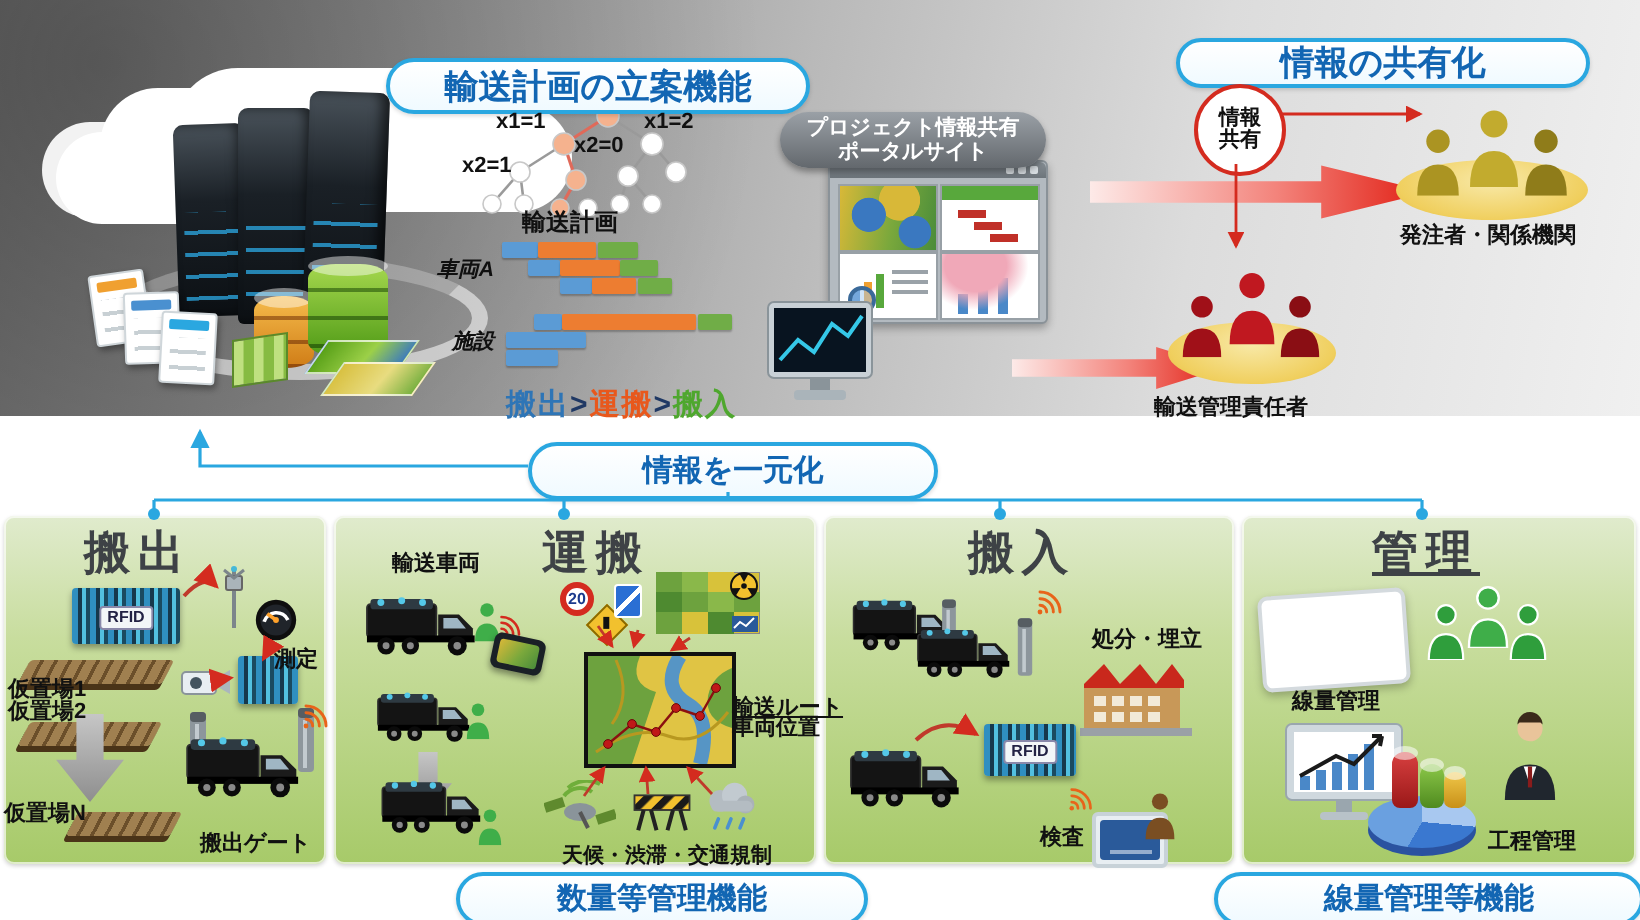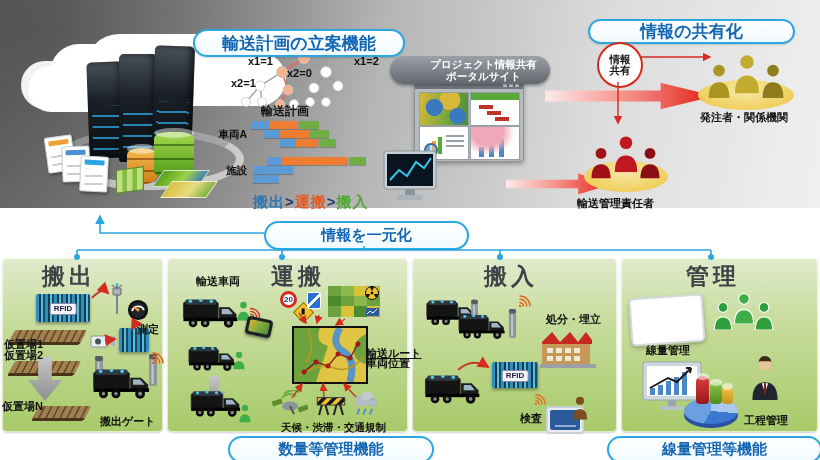--- a/index.html
+++ b/index.html
@@ -32,21 +32,21 @@
     background-position:50% 90%;background-repeat:no-repeat;}
   .doc::before{content:"";position:absolute;left:3px;right:3px;top:3px;height:5px;border-radius:1px;}
   .doc1::before{background:#f0a030;} .doc2::before{background:#4a90d0;} .doc3::before{background:#2aa7e0;}
   .db{position:absolute;border-radius:14px/7px;z-index:3;}
   .db::before{content:"";position:absolute;left:0;right:0;top:-4px;height:10px;border-radius:50%;background:rgba(255,255,255,.45);}
   .db-o{background:linear-gradient(#f6bc4c,#cf7c16),repeating-linear-gradient(180deg,transparent 0 10px,rgba(110,55,0,.5) 10px 12px);background-blend-mode:multiply;}
   .db-g{background:linear-gradient(#a6d84e,#4f9a16),repeating-linear-gradient(180deg,transparent 0 12px,rgba(30,80,0,.5) 12px 14px);background-blend-mode:multiply;}
   .cube{position:absolute;background:repeating-linear-gradient(90deg,#bfe080 0 5px,#86bb42 5px 10px),repeating-linear-gradient(0deg,rgba(255,255,255,.35) 0 5px,transparent 5px 10px);transform:skewY(-8deg);border:1px solid #5a8a2a;z-index:4;}
   .mlayer{position:absolute;transform:skewX(-35deg);border:1px solid rgba(255,255,255,.7);z-index:4;}
   
-  #gantt{position:absolute;left:205px;top:121px;width:215px;height:74px;z-index:5;}
+  #gantt{position:absolute;left:205px;top:121px;width:215px;height:74px;z-index:5;font-style:italic;}
   .g-row{position:absolute;left:0;width:100%;height:9px;}
   .g-lab{position:absolute;left:0;top:-2px;width:42px;text-align:right;font-size:10.5px;font-weight:bold;color:#101010;}
   .g-bar{position:absolute;top:0;height:8px;border-radius:1px;box-shadow:0 1px 1px rgba(0,0,0,.25);}
   #legend{position:absolute;left:253px;top:193px;z-index:6;font-size:15px;font-weight:bold;letter-spacing:1px;}
   
   .pwin{position:absolute;left:414px;top:80px;width:108px;height:80px;background:#b3bac0;border:1px solid #8a9298;border-radius:3px;z-index:4;box-shadow:0 2px 4px rgba(0,0,0,.3);}
   .pwin .tbar{position:absolute;left:0;top:0;right:0;height:8px;background:linear-gradient(#868e94,#6d757b);border-radius:3px 3px 0 0;}
   .pwin .tbar i{position:absolute;top:2px;width:4px;height:4px;background:#d8dee2;border-radius:1px;}
   .tile{position:absolute;width:48px;height:32px;border:1px solid #98a0a6;background:#fff;}
   .t-map{background:
@@ -350,21 +350,21 @@
         <circle cx="142" cy="38" r="5" fill="#fff"></circle>
       <circle cx="50" cy="54" r="4.5" fill="#fff"></circle>
         <circle cx="66" cy="54" r="4.5" fill="#fff"></circle>
       <circle cx="84" cy="56" r="4.5" fill="#f5b28e"></circle>
         <circle cx="98" cy="56" r="4.5" fill="#fff"></circle>
       <circle cx="114" cy="54" r="4.5" fill="#fff"></circle>
         <circle cx="130" cy="54" r="4.5" fill="#fff"></circle>
     </g>
   </svg>
   <span class="lb" style="left:248px;top:55px;">x1=1</span>
-  <span class="lb" style="left:322px;top:55px;margin-left:32px;">x1=2</span>
+  <span class="lb" style="left:322px;top:55px;">x1=2</span>
   <span class="lb" style="left:287px;top:67px;">x2=0</span>
   <span class="lb" style="left:231px;top:77px;">x2=1</span>
   <span class="lb" style="left:261px;top:103px;font-size:12px;">輸送計画</span>
 
   <div id="gantt">
       <div class="g-row" style="top: 0px;">
         <div class="g-bar" style="left: 46px; width: 18px; background: rgb(91, 155, 213);"></div>
         <div class="g-bar" style="left: 64px; width: 29px; background: rgb(237, 125, 49);"></div>
         <div class="g-bar" style="left: 94px; width: 20px; background: rgb(112, 173, 71);"></div>
       </div>
@@ -389,21 +389,21 @@
         <div class="g-bar" style="left: 48px; width: 40px; background: rgb(91, 155, 213);"></div>
       </div>
       <div class="g-row" style="top: 54px;">
         <div class="g-bar" style="left: 48px; width: 26px; background: rgb(91, 155, 213);"></div>
       </div>
     </div>
   <div id="legend">
     <span class="leg-item" style="color: rgb(46, 117, 182);">搬出</span><span class="leg-sep" style="color: rgb(31, 56, 100);">&gt;</span><span class="leg-item" style="color: rgb(232, 88, 28);">運搬</span><span class="leg-sep" style="color: rgb(31, 56, 100);">&gt;</span><span class="leg-item" style="color: rgb(78, 167, 46);">搬入</span>
   </div>
 
-  <div class="pill-gray" style="left:390px;top:56px;width:133px;height:28px;padding-left:27px;">
+  <div class="pill-gray" style="left:390px;top:56px;width:133px;height:28px;">
     <span>プロジェクト情報共有</span>
     <span>ポータルサイト</span>
   </div>
   <div class="pwin">
     <div class="tbar">
         <i style="right:4px;"></i>
         <i style="right:10px;"></i>
         <i style="right:16px;"></i>
       </div>
     <div class="tile t-map" style="left:4px;top:11px;"></div>
@@ -458,21 +458,21 @@
   </div>
 
   <div class="panel" style="left:2px;width:161px;"></div>
   <div class="panel" style="left:167px;width:241px;"></div>
   <div class="panel" style="left:412px;width:205px;"></div>
   <div class="panel" style="left:621px;width:197px;"></div>
 
   <span class="ptitle" style="left:42px;">搬出</span>
   <span class="ptitle" style="left:271px;">運搬</span>
   <span class="ptitle" style="left:484px;">搬入</span>
-  <span class="ptitle" style="left:686px;">管理</span>
+  <span class="ptitle" style="left:686px;text-decoration:underline;">管理</span>
 
   <div class="rfid" style="left:36px;top:294px;width:54px;height:28px;">
     <span class="tag">RFID</span>
   </div>
   <svg class="gicon" style="left:110px;top:282px;" width="14" height="34">
       <use href="#sym-sensor"></use>
     </svg>
   <svg class="gicon" style="left:127px;top:299px;" width="22" height="22">
       <use href="#sym-gauge"></use>
     </svg>

